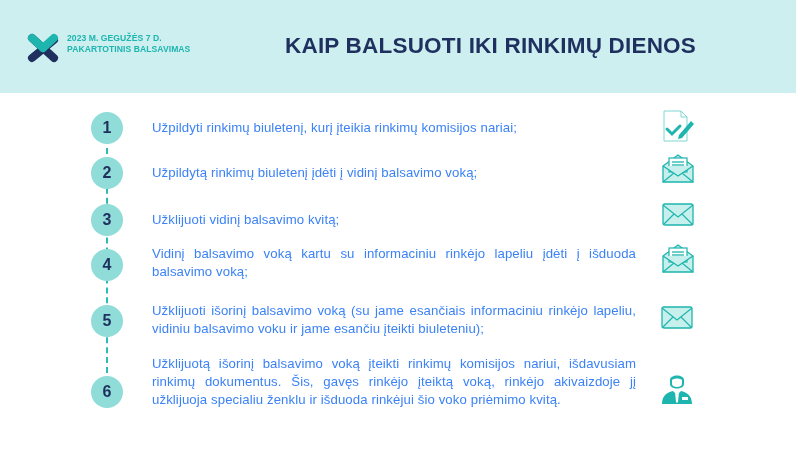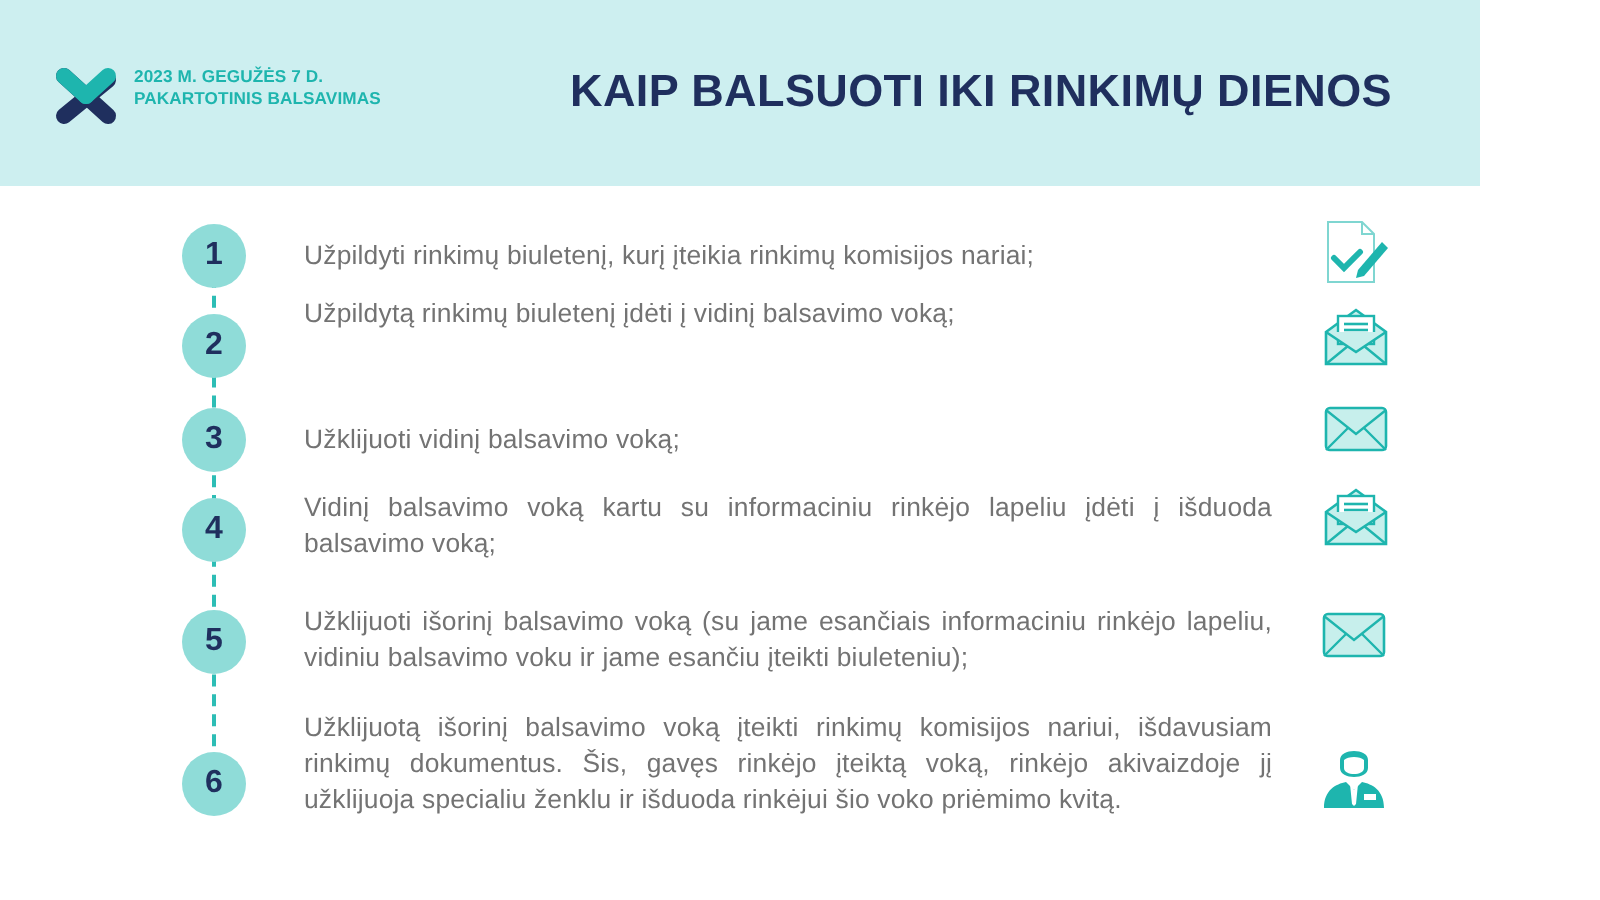--- a/index.html
+++ b/index.html
@@ -1,20 +1,20 @@
 <!DOCTYPE html>
 <html><head>
 <meta charset="utf-8">
 <style>
   * { box-sizing: border-box; margin: 0; padding: 0; }
   html, body { width: 800px; height: 450px; overflow: hidden; background: #ffffff; }
   body { font-family: "Liberation Sans", "DejaVu Sans", sans-serif; color: #1f2f5e; position: relative; }
 
   .header {
-    position: absolute; left: 0; top: 0; width: 740px; height: 93px;
+    position: absolute; left: 0; top: 0; width: 796px; height: 93px;
     background: #cdeff0;
   }
   .logo-mark { position: absolute; left: 26px; top: 32px; width: 34px; height: 32px; }
   .logo-text { position: absolute; left: 67px; top: 33px; font-weight: bold; font-size: 8.6px; line-height: 10.5px; letter-spacing: 0.05px; }
   .logo-text .l1 { color: #1eb5ae; }
   .logo-text .l2 { color: #1f2f5e; }
   .logo-text .l3 { color: #1eb5ae; }
   .title {
     position: absolute; left: 285px; top: 33px; font-size: 22.5px; font-weight: bold;
     color: #1f2f5e; letter-spacing: 0.2px; white-space: nowrap;
@@ -24,21 +24,21 @@
     position: absolute; left: 106px; top: 128px; width: 0; height: 265px;
     border-left: 2px dashed #2dbdb5;
   }
   .step-circle {
     position: absolute; left: 91px; width: 32px; height: 32px; border-radius: 50%;
     background: #8fdcd8; color: #1f2f5e; font-weight: bold; font-size: 16px;
     display: flex; align-items: center; justify-content: center;
   }
   .step-text {
     position: absolute; left: 152px; width: 484px; font-size: 13.2px; line-height: 18px;
-    color: #737373; text-align: justify; letter-spacing: 0.1px;
+    color: #3b82f6; text-align: justify; letter-spacing: 0.1px;
   }
   .step-text.single { text-align: left; }
   .step-icon { position: absolute; width: 34px; height: 34px; }
 </style>
 </head>
 <body>
 
 <div class="header">
   <svg class="logo-mark" viewBox="0 0 34 32">
     <line x1="6" y1="26" x2="28" y2="8" stroke="#1f2f5e" stroke-width="8" stroke-linecap="round"></line>
@@ -58,33 +58,33 @@
 <div class="step-circle" style="top:112px">1</div>
 <div class="step-text single" style="top:119px">Užpildyti rinkimų biuletenį, kurį įteikia rinkimų komisijos nariai;</div>
 <svg class="step-icon" style="left:661px; top:109px" viewBox="0 0 34 34">
   <path d="M3 2 H20 L26 8 V32 H3 Z" fill="#ffffff" stroke="#7fd6d1" stroke-width="1"></path>
   <path d="M20 2 V8 H26" fill="none" stroke="#7fd6d1" stroke-width="1"></path>
   <path d="M6 20 L11 25 L19 17" fill="none" stroke="#1eb5ae" stroke-width="3" stroke-linecap="round"></path>
   <path d="M18 26 L30 12 L33 15 L21 29 L17 30 Z" fill="#1eb5ae"></path>
 </svg>
 
 <div class="step-circle" style="top:157px">2</div>
-<div class="step-text single" style="top:148px">Užpildytą rinkimų biuletenį įdėti į vidinį balsavimo voką;</div>
+<div class="step-text single" style="top:164px">Užpildytą rinkimų biuletenį įdėti į vidinį balsavimo voką;</div>
 <svg class="step-icon" style="left:661px; top:152px" viewBox="0 0 34 34">
   <path d="M2 14 L17 3 L32 14 V30 H2 Z" fill="#c7efec" stroke="#1eb5ae" stroke-width="1.3"></path>
   <rect x="8" y="6" width="18" height="14" fill="#ffffff" stroke="#1eb5ae" stroke-width="1.2"></rect>
   <line x1="11" y1="10" x2="23" y2="10" stroke="#1eb5ae" stroke-width="1.3"></line>
   <line x1="11" y1="13" x2="23" y2="13" stroke="#1eb5ae" stroke-width="1.3"></line>
   <line x1="11" y1="16" x2="23" y2="16" stroke="#1eb5ae" stroke-width="1.3"></line>
   <path d="M2 14 L17 24 L32 14" fill="#c7efec" stroke="#1eb5ae" stroke-width="1.3"></path>
   <path d="M2 30 L13 21 M32 30 L21 21" stroke="#1eb5ae" stroke-width="1.2"></path>
 </svg>
 
 <div class="step-circle" style="top:204px">3</div>
-<div class="step-text single" style="top:211px">Užklijuoti vidinį balsavimo voką;</div>
+<div class="step-text single" style="top:211px">Užklijuoti vidinį balsavimo kvitą;</div>
 <svg class="step-icon" style="left:661px; top:198px" viewBox="0 0 34 34">
   <rect x="2" y="6" width="30" height="21" rx="2" fill="#c7efec" stroke="#1eb5ae" stroke-width="1.3"></rect>
   <path d="M2 7 L17 19 L32 7" fill="none" stroke="#1eb5ae" stroke-width="1.2"></path>
   <path d="M2 27 L13 16 M32 27 L21 16" stroke="#1eb5ae" stroke-width="1.2"></path>
 </svg>
 
 <div class="step-circle" style="top:249px">4</div>
 <div class="step-text" style="top:245px">Vidinį balsavimo voką kartu su informaciniu rinkėjo lapeliu įdėti į išduoda balsavimo voką;</div>
 <svg class="step-icon" style="left:661px; top:242px" viewBox="0 0 34 34">
   <path d="M2 14 L17 3 L32 14 V30 H2 Z" fill="#c7efec" stroke="#1eb5ae" stroke-width="1.3"></path>

